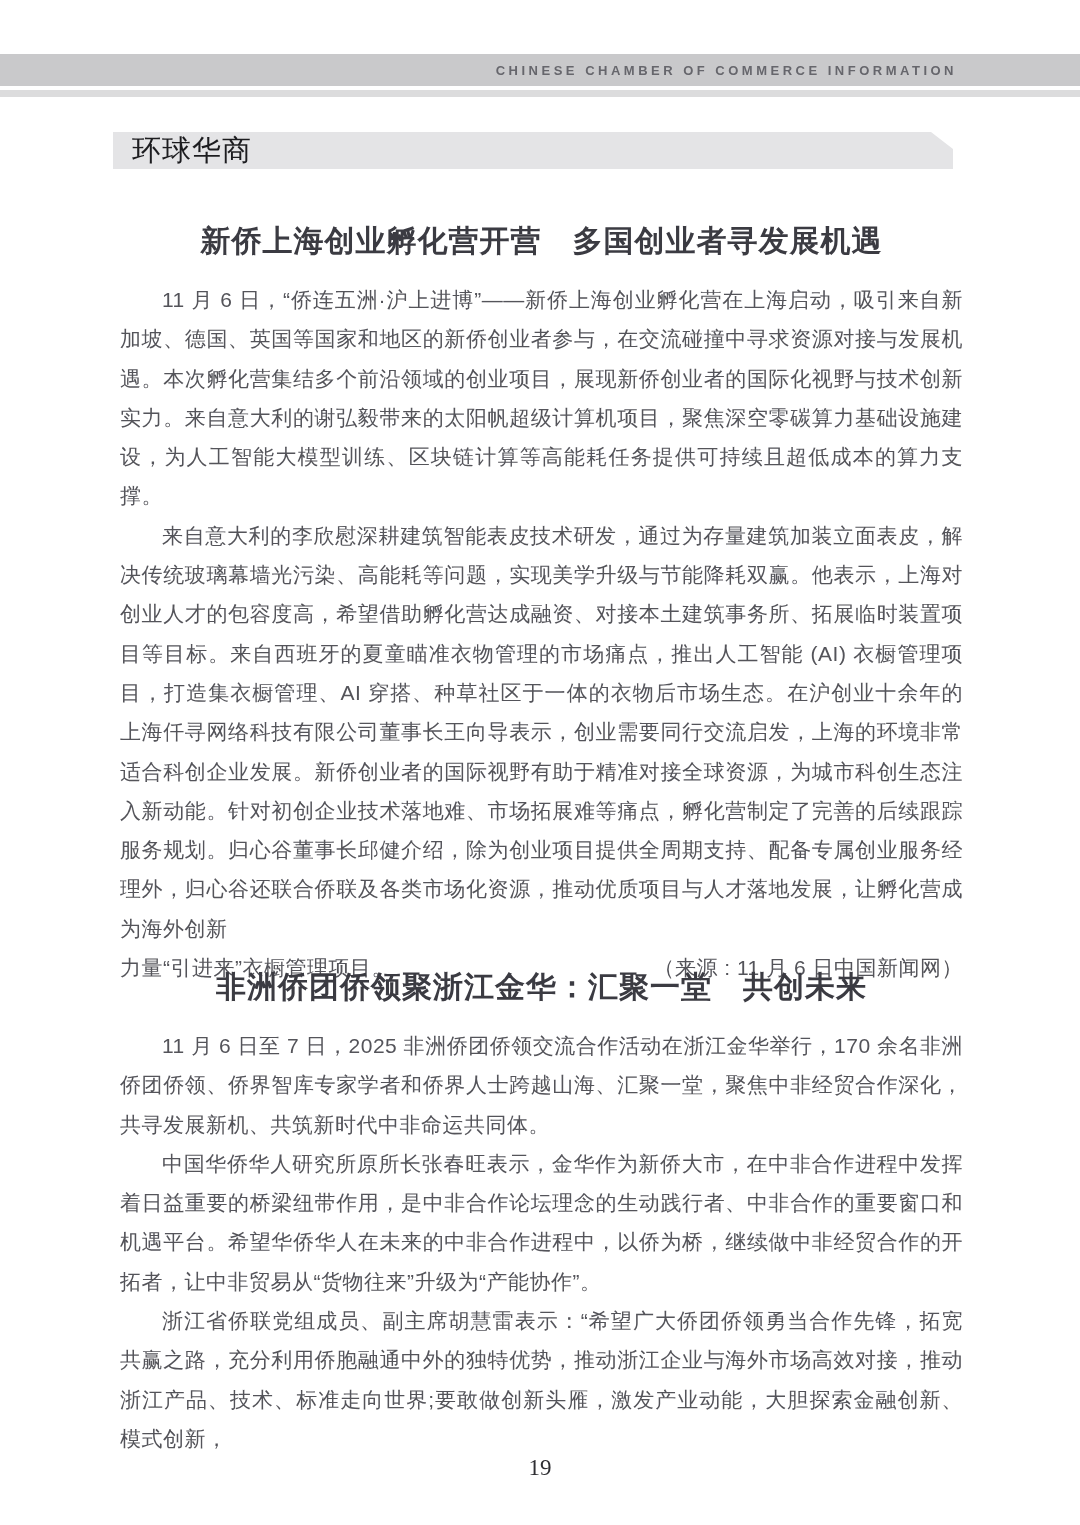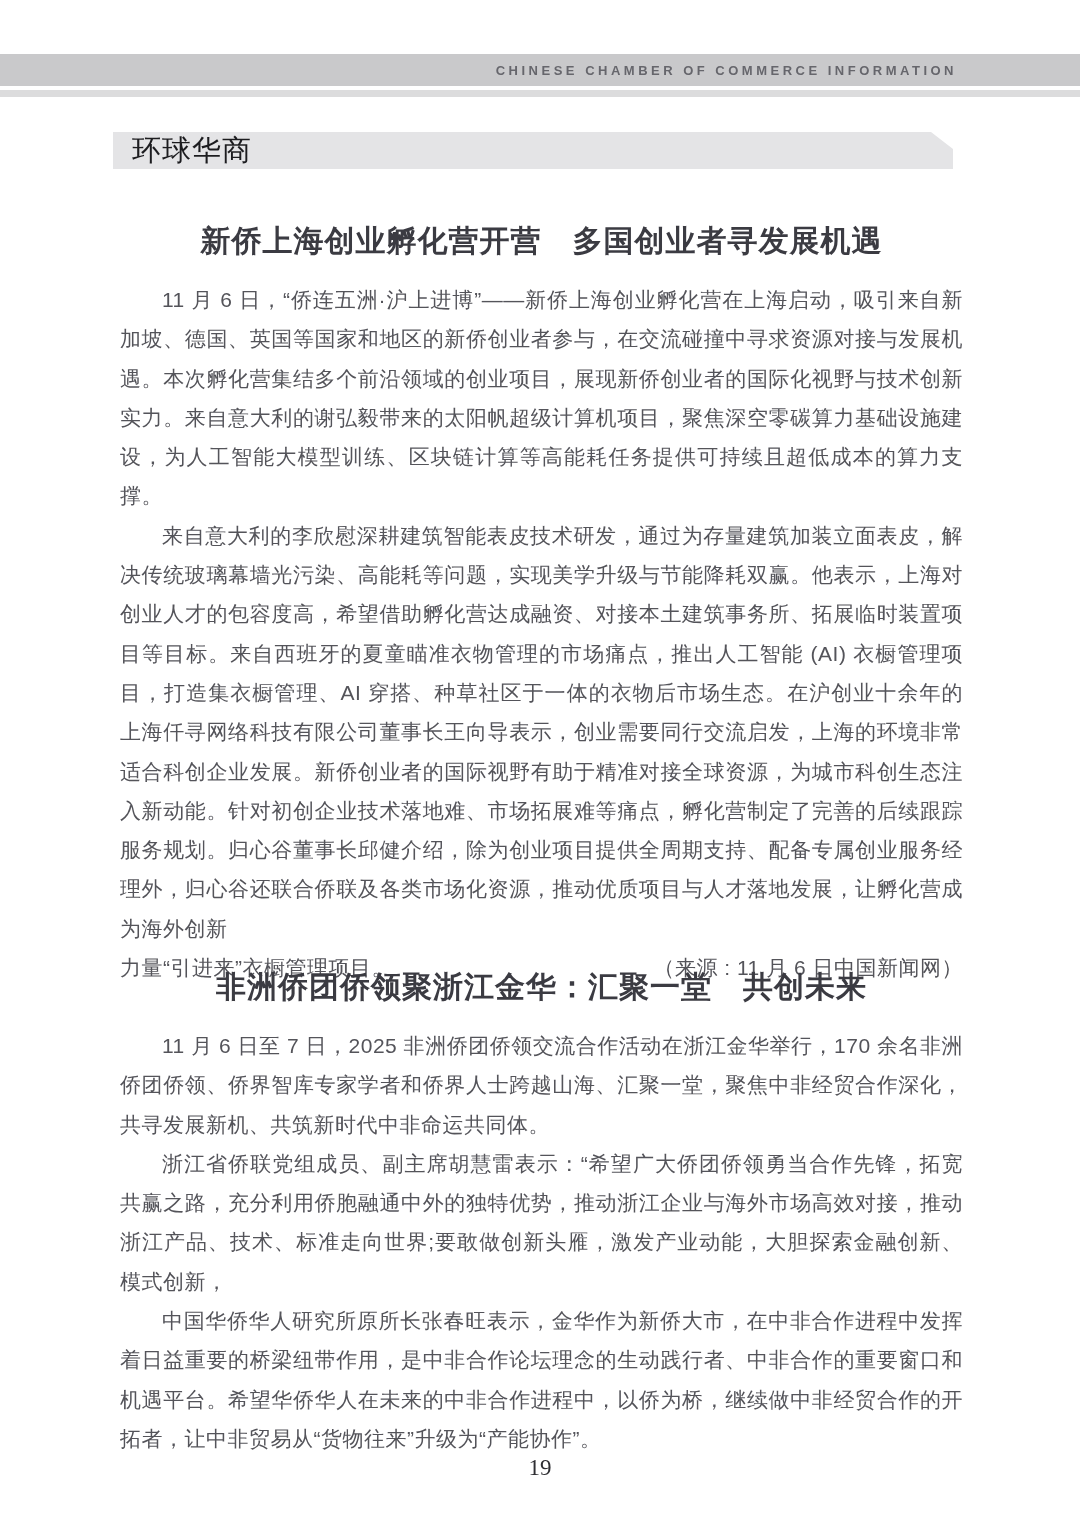--- a/index.html
+++ b/index.html
@@ -88,19 +88,19 @@
     <p>来自意大利的李欣慰深耕建筑智能表皮技术研发，通过为存量建筑加装立面表皮，解决传统玻璃幕墙光污染、高能耗等问题，实现美学升级与节能降耗双赢。他表示，上海对创业人才的包容度高，希望借助孵化营达成融资、对接本土建筑事务所、拓展临时装置项目等目标。来自西班牙的夏童瞄准衣物管理的市场痛点，推出人工智能 (AI) 衣橱管理项目，打造集衣橱管理、AI 穿搭、种草社区于一体的衣物后市场生态。在沪创业十余年的上海仟寻网络科技有限公司董事长王向导表示，创业需要同行交流启发，上海的环境非常适合科创企业发展。新侨创业者的国际视野有助于精准对接全球资源，为城市科创生态注入新动能。针对初创企业技术落地难、市场拓展难等痛点，孵化营制定了完善的后续跟踪服务规划。归心谷董事长邱健介绍，除为创业项目提供全周期支持、配备专属创业服务经理外，归心谷还联合侨联及各类市场化资源，推动优质项目与人才落地发展，让孵化营成为海外创新</p>
     <div class="last-line">
       <span>力量“引进来”衣橱管理项目。</span>
       <span class="src">（来源 : 11 月 6 日中国新闻网）</span>
     </div>
   </div>
 
   <div class="article article-2">
     <h2 class="article-title">非洲侨团侨领聚浙江金华：汇聚一堂　共创未来</h2>
     <p>11 月 6 日至 7 日，2025 非洲侨团侨领交流合作活动在浙江金华举行，170 余名非洲侨团侨领、侨界智库专家学者和侨界人士跨越山海、汇聚一堂，聚焦中非经贸合作深化，共寻发展新机、共筑新时代中非命运共同体。</p>
+    <p>中国华侨华人研究所原所长张春旺表示，金华作为新侨大市，在中非合作进程中发挥着日益重要的桥梁纽带作用，是中非合作论坛理念的生动践行者、中非合作的重要窗口和机遇平台。希望华侨华人在未来的中非合作进程中，以侨为桥，继续做中非经贸合作的开拓者，让中非贸易从“货物往来”升级为“产能协作”。</p>
     <p>浙江省侨联党组成员、副主席胡慧雷表示：“希望广大侨团侨领勇当合作先锋，拓宽共赢之路，充分利用侨胞融通中外的独特优势，推动浙江企业与海外市场高效对接，推动浙江产品、技术、标准走向世界;要敢做创新头雁，激发产业动能，大胆探索金融创新、模式创新，</p>
-    <p>中国华侨华人研究所原所长张春旺表示，金华作为新侨大市，在中非合作进程中发挥着日益重要的桥梁纽带作用，是中非合作论坛理念的生动践行者、中非合作的重要窗口和机遇平台。希望华侨华人在未来的中非合作进程中，以侨为桥，继续做中非经贸合作的开拓者，让中非贸易从“货物往来”升级为“产能协作”。</p>
   </div>
 
   <div class="page-number">19</div>
 
 </div>
 
 </body></html>

